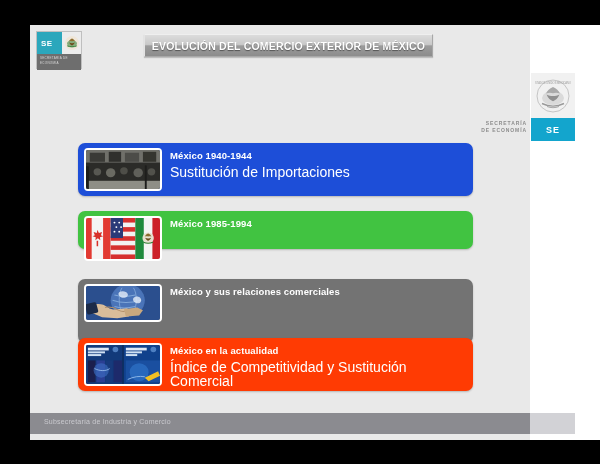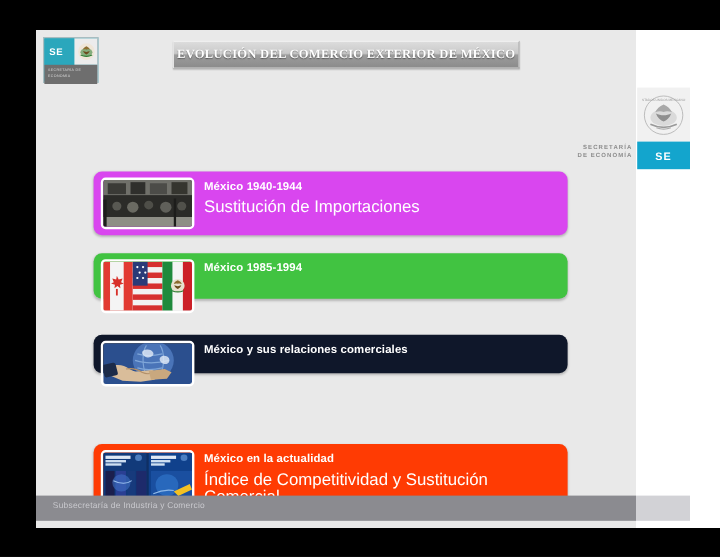--- a/index.html
+++ b/index.html
@@ -97,21 +97,20 @@
     height: 23px;
     background: linear-gradient(to bottom, #dcdcdc 0%, #c9c9c9 45%, #9c9c9c 52%, #8c8c8c 100%);
     border: 1px solid #a8a8a8;
     border-top-color: #efefef;
     border-left-color: #e3e3e3;
     box-sizing: border-box;
     display: flex;
     align-items: center;
     justify-content: center;
     box-shadow: 0 1px 1px rgba(0,0,0,0.18);
-    font-family: Liberation Serif, serif;
   }
   #title-banner .t-txt {
     color: #ffffff;
     font-size: 10.5px;
     font-weight: bold;
     letter-spacing: 0.2px;
     text-shadow: 0 1px 1px rgba(0,0,0,0.45);
     white-space: nowrap;
   }
 
@@ -194,24 +193,24 @@
     line-height: 13px;
     letter-spacing: 0.1px;
   }
   .bar .b-sub {
     color: #ffffff;
     font-size: 14px;
     line-height: 13.5px;
     margin-top: 4px;
   }
 
-  #bar-0 { top: 118px; height: 53px; background: #d946ef; }
+  #bar-0 { top: 118px; height: 53px; background: #1d4ed8; }
   #bar-1 { top: 186px; height: 38px; background: #41c341; }
-  #bar-2 { top: 254px; height: 32px; background: #0f172a; }
-  #bar-3 { top: 313px; height: 53px; background: #ff3b03; margin-top: 32px; }
+  #bar-2 { top: 254px; height: 64px; background: #737373; }
+  #bar-3 { top: 313px; height: 53px; background: #ff3b03; }
 
   #bar-0 .thumb { width: 78px; height: 43px; }
   #bar-1 .thumb { width: 78px; height: 45px; }
   #bar-2 .thumb { width: 78px; height: 38px; }
   #bar-3 .thumb { width: 78px; height: 43px; }
 
   
   .art { width: 100%; height: 100%; display: block; }
 
   

